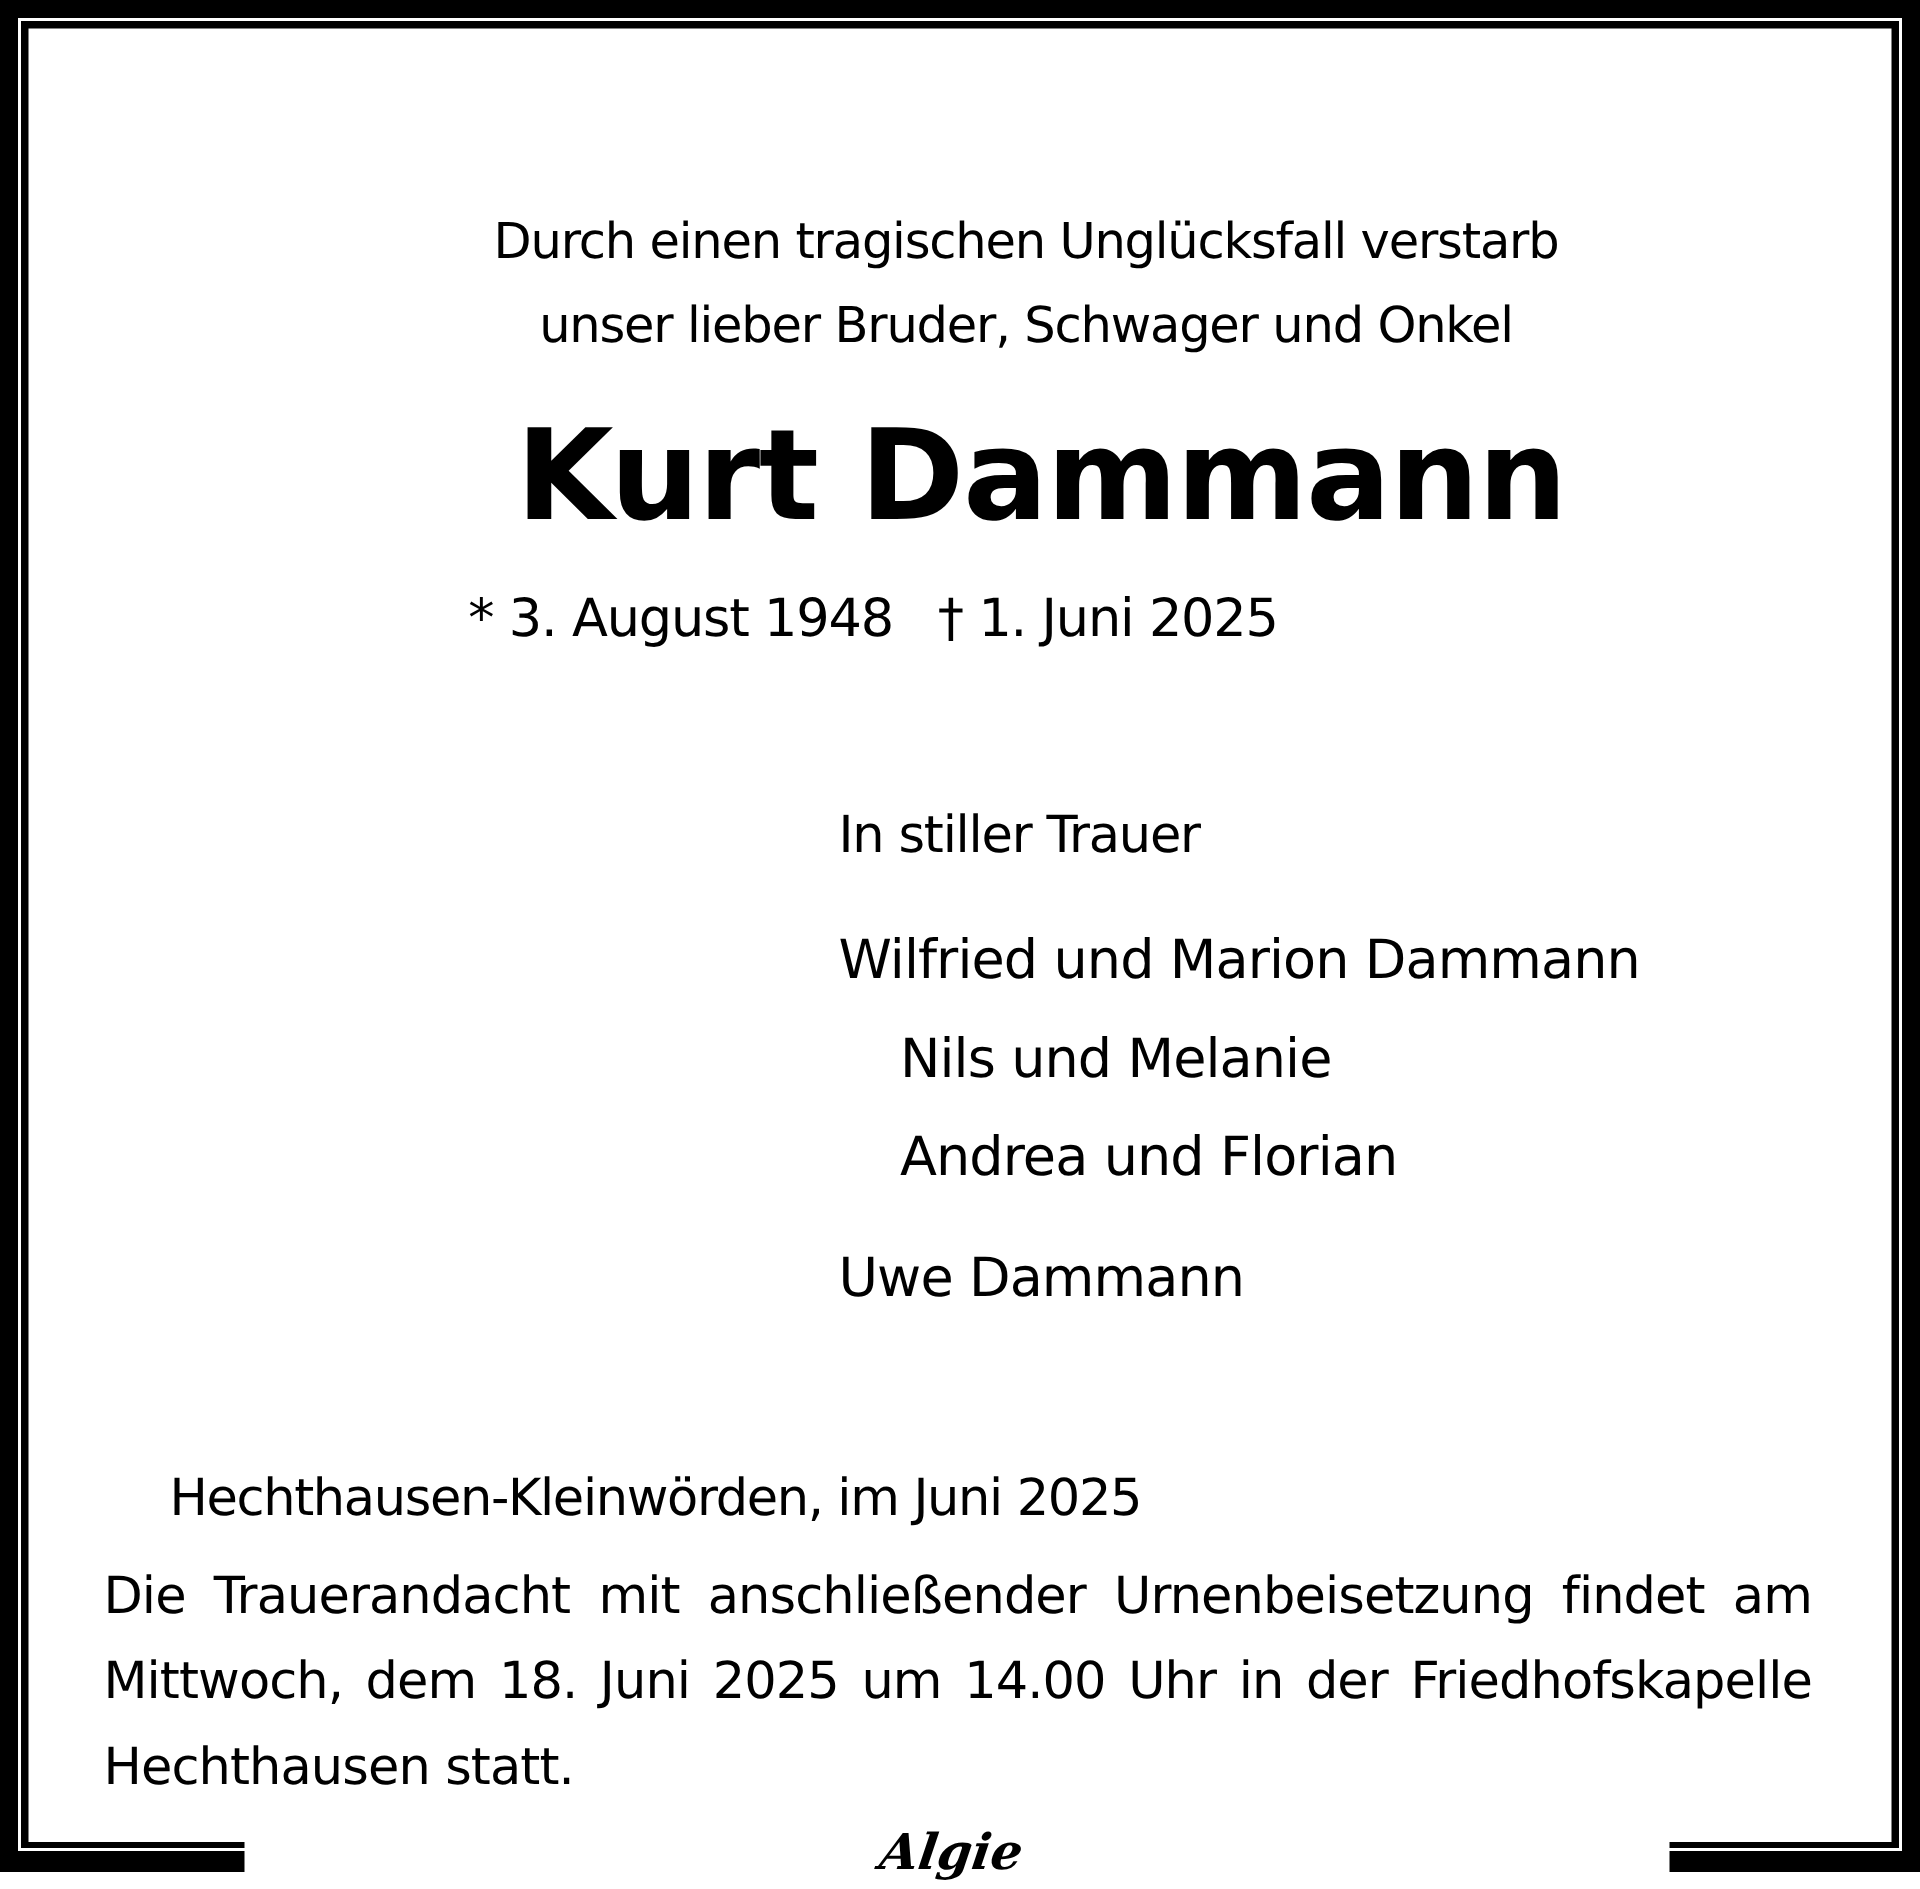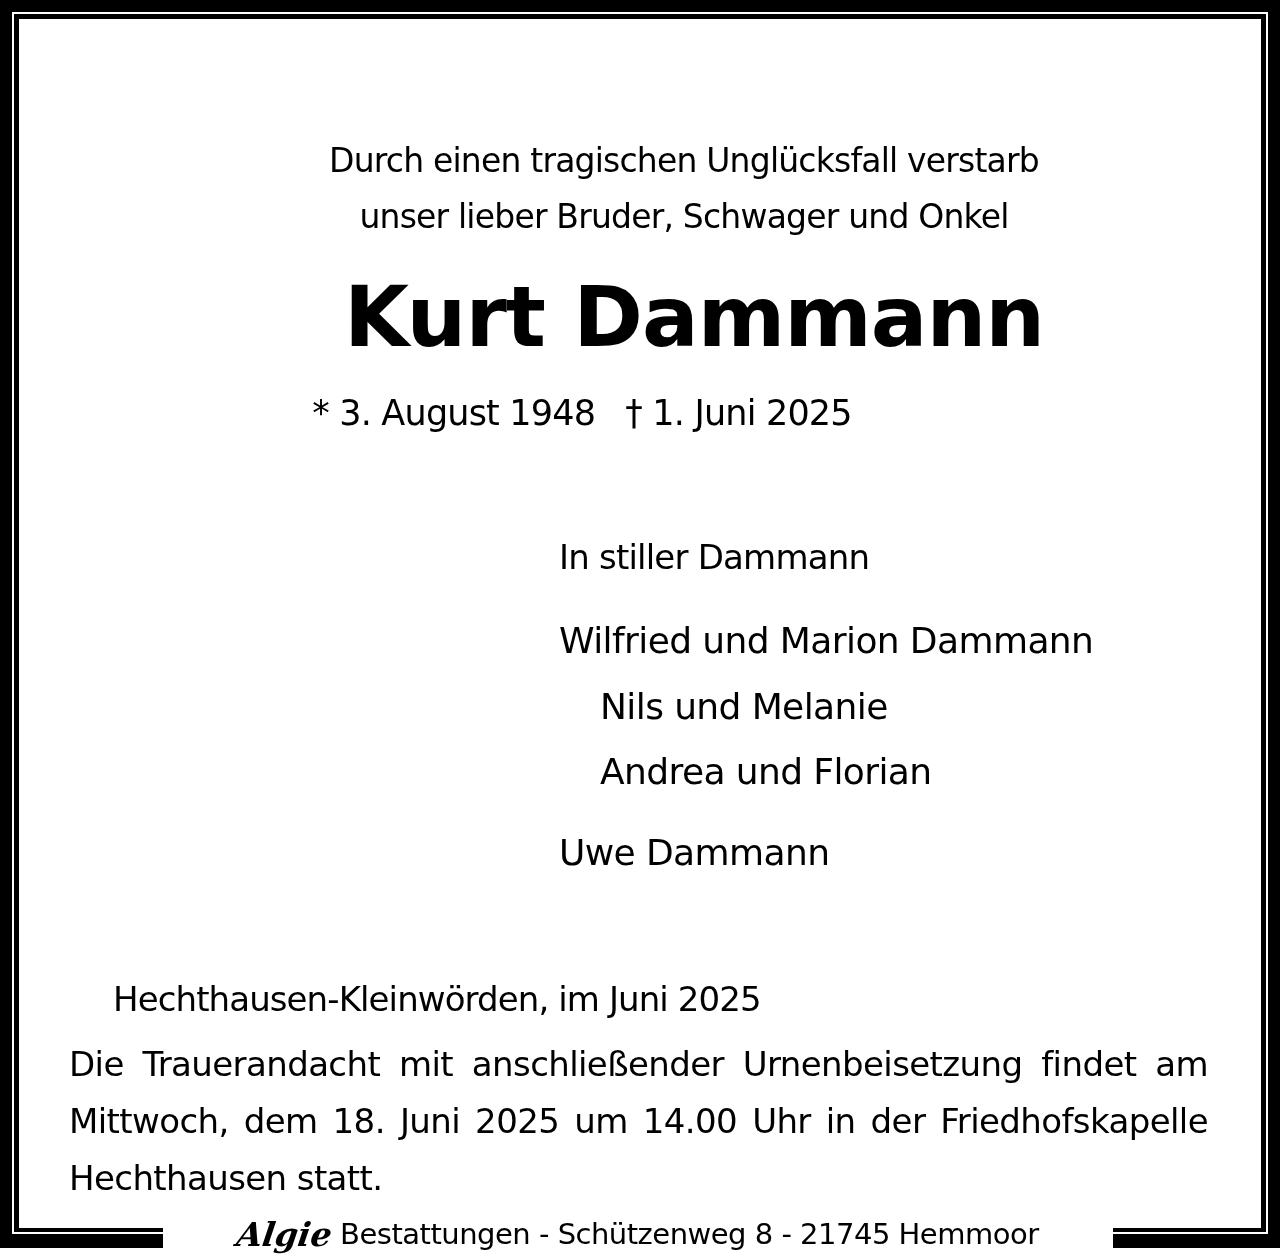--- a/index.html
+++ b/index.html
@@ -159,27 +159,26 @@
 <div class="text intro intro-2">unser lieber Bruder, Schwager und Onkel</div>
 
 <div class="text name">Kurt Dammann</div>
 
 <div class="text dates">
   <span>*</span>
   <span>3. August 1948</span><span class="sep"></span><span>†</span>
   <span>1. Juni 2025</span>
 </div>
 
-<div class="text mourning-label">In stiller Dammann</div>
+<div class="text mourning-label">In stiller Trauer</div>
 <div class="text mourner m1">Wilfried und Marion Dammann</div>
 <div class="text mourner m2">Nils und Melanie</div>
 <div class="text mourner m3">Andrea und Florian</div>
 <div class="text mourner m4">Uwe Dammann</div>
 
 <div class="text place-date">Hechthausen-Kleinwörden, im Juni 2025</div>
 
 <div class="notice">Die Trauerandacht mit anschließender Urnenbeisetzung findet am Mittwoch, dem 18. Juni 2025 um 14.00 Uhr in der Friedhofskapelle Hechthausen statt.</div>
 
 <div class="footer-strip"></div>
 <div class="footer">
   <span class="logo">Algie</span>
-  <span>Bestattungen - Schützenweg 8 - 21745 Hemmoor</span>
 </div>
 
 </body></html>

